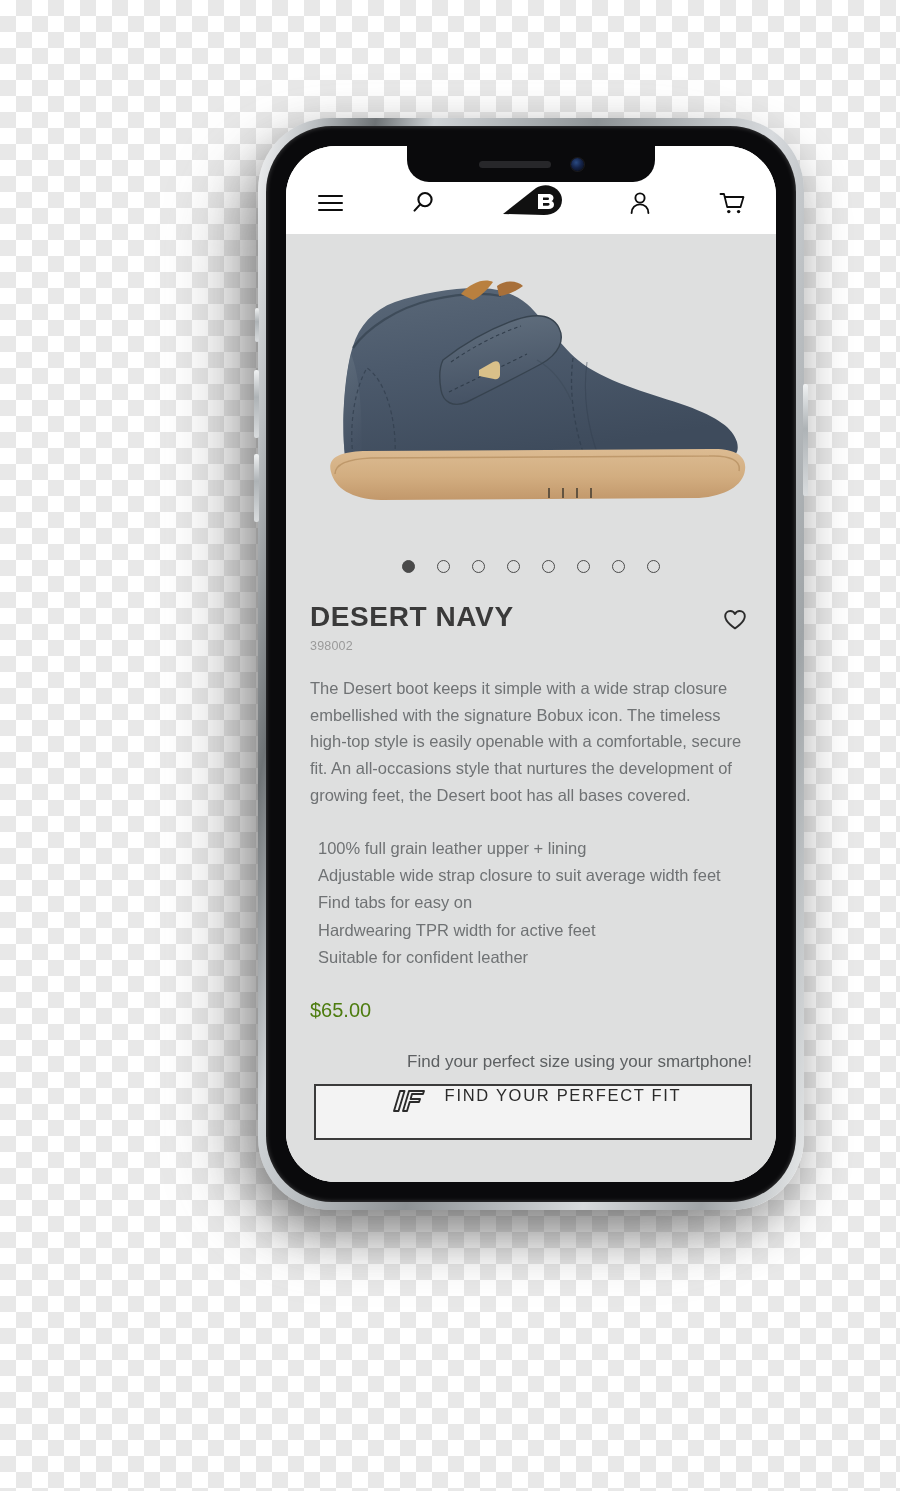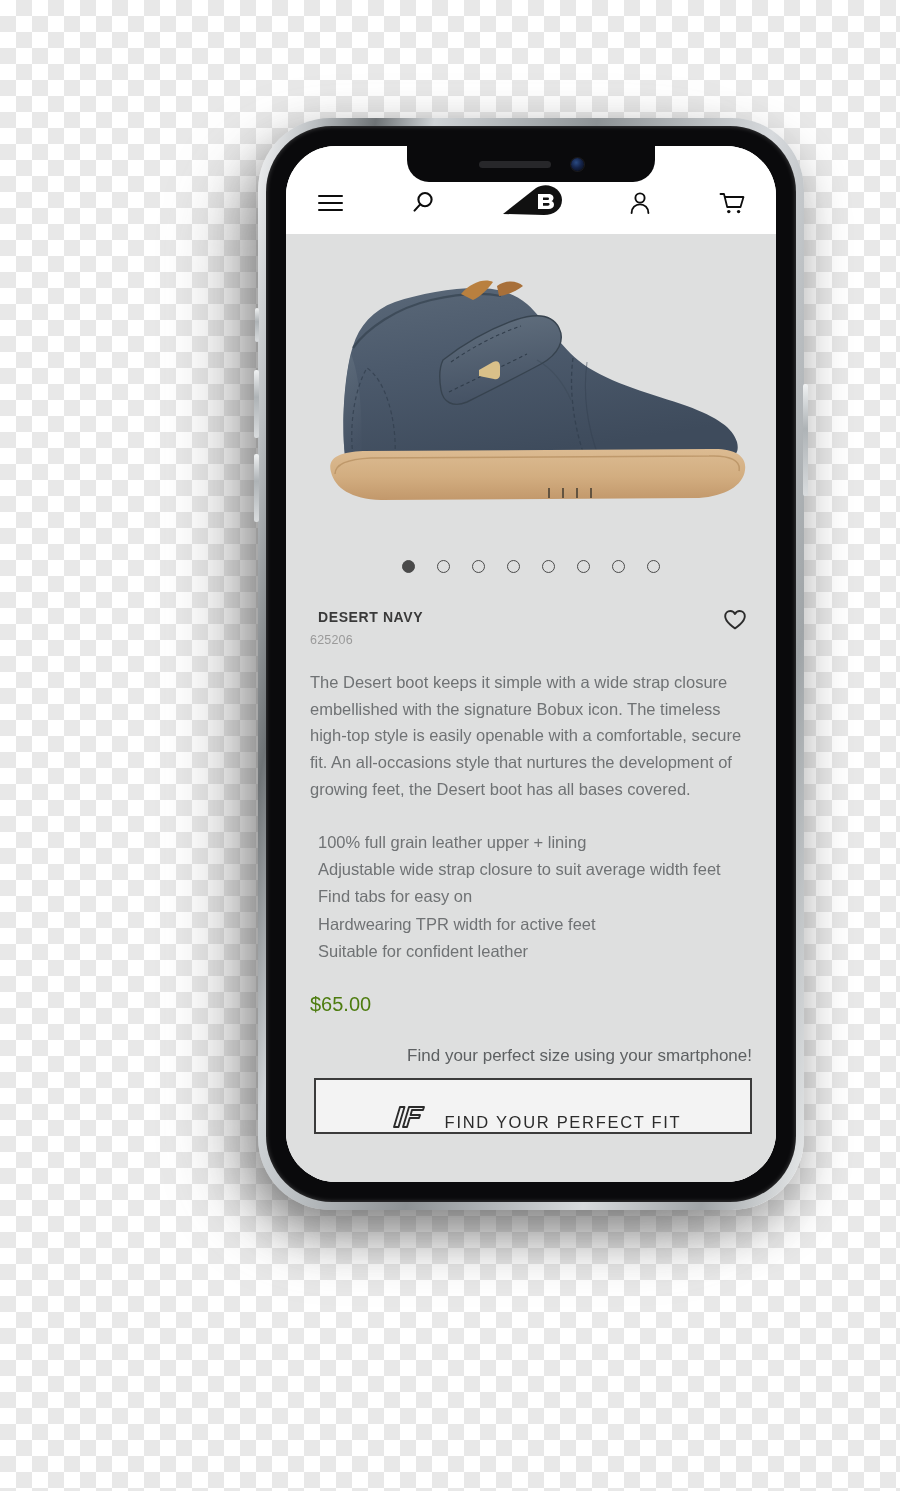--- a/index.html
+++ b/index.html
@@ -196,25 +196,25 @@
     flex: 1 1 auto;
     box-sizing: border-box;
     overflow: hidden;
   }
   #title-row {
     display: flex;
     align-items: flex-start;
     justify-content: space-between;
   }
   #product-title {
-    font-size: 14px;
+    font-size: 28px;
     letter-spacing: 0.6px;
     font-weight: 700;
     color: #3a3a3a;
-    margin: 8px;
+    margin: 0;
   }
   #product-sku {
     font-size: 12.5px;
     color: #9a9a9a;
     margin: 6px 0 0 0;
     letter-spacing: 0.2px;
   }
   #wishlist-btn {
     width: 34px; height: 34px;
     display: flex; align-items: center; justify-content: center;
@@ -256,21 +256,21 @@
     color: #5d6062;
     font-weight: 300;
   }
 
   #fit-button {
     margin: 12px 0 0 4px;
     height: 56px;
     border: 2.5px solid #3b3b3b;
     background: #f3f3f3;
     display: flex;
-    align-items: flex-end;
+    align-items: flex-start;
     justify-content: center;
     gap: 16px;
     cursor: pointer;
     box-sizing: border-box;
   }
   #fit-button-label {
     font-size: 16.5px;
     letter-spacing: 1.7px;
     color: #2b2b2b;
     font-weight: 500;
@@ -429,21 +429,21 @@
               <div class="dot"></div>
               <div class="dot"></div>
               <div class="dot"></div>
             </div>
 
           <div id="detail">
 
             <div id="title-row">
               <div>
                 <h1 id="product-title">DESERT NAVY</h1>
-                <p id="product-sku">625206</p>
+                <p id="product-sku">398002</p>
               </div>
               <div id="wishlist-btn">
                 <svg width="24" height="22" viewBox="0 0 24 22" fill="none" stroke="#2c2c2c" stroke-width="1.9">
                   <path d="M12 19.4 C12 19.4 2.2 13.2 2.2 7.3 C2.2 4.1 4.6 2 7.3 2 C9.4 2 11.2 3.3 12 5 C12.8 3.3 14.6 2 16.7 2 C19.4 2 21.8 4.1 21.8 7.3 C21.8 13.2 12 19.4 12 19.4 Z" stroke-linejoin="round"></path>
                 </svg>
               </div>
             </div>
 
             <p id="product-desc">The Desert boot keeps it simple with a wide strap closure embellished with the signature Bobux icon. The timeless high-top style is easily openable with a comfortable, secure fit. An all-occasions style that nurtures the development of growing feet, the Desert boot has all bases covered.</p>
 

